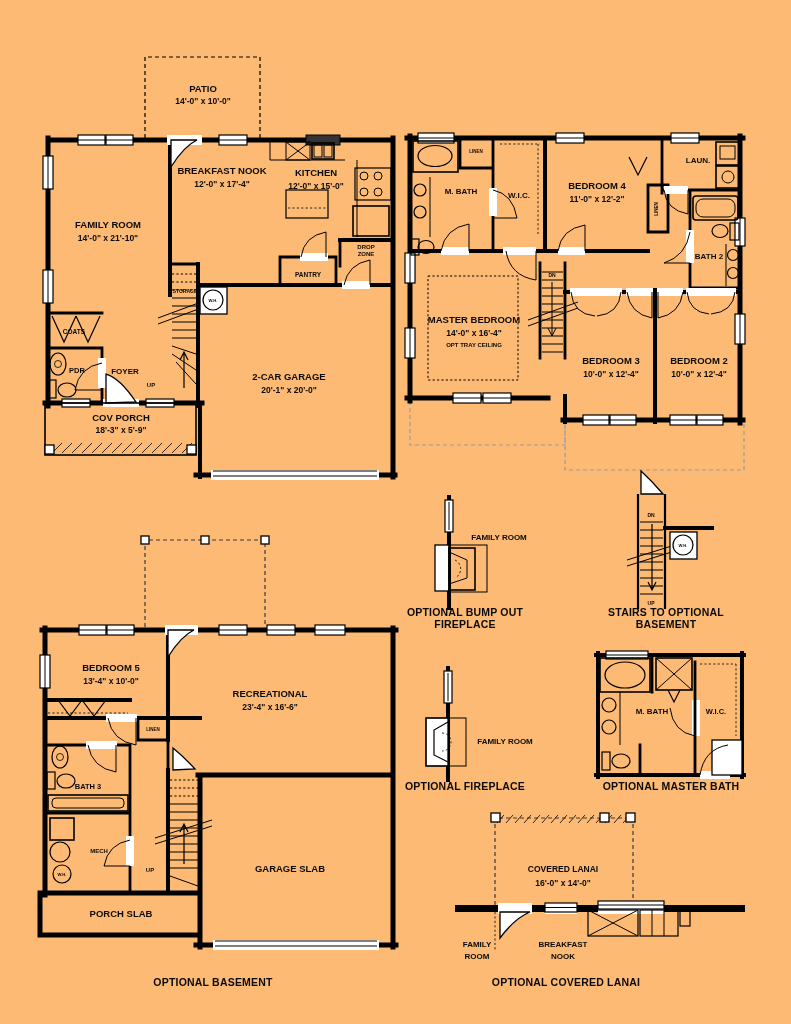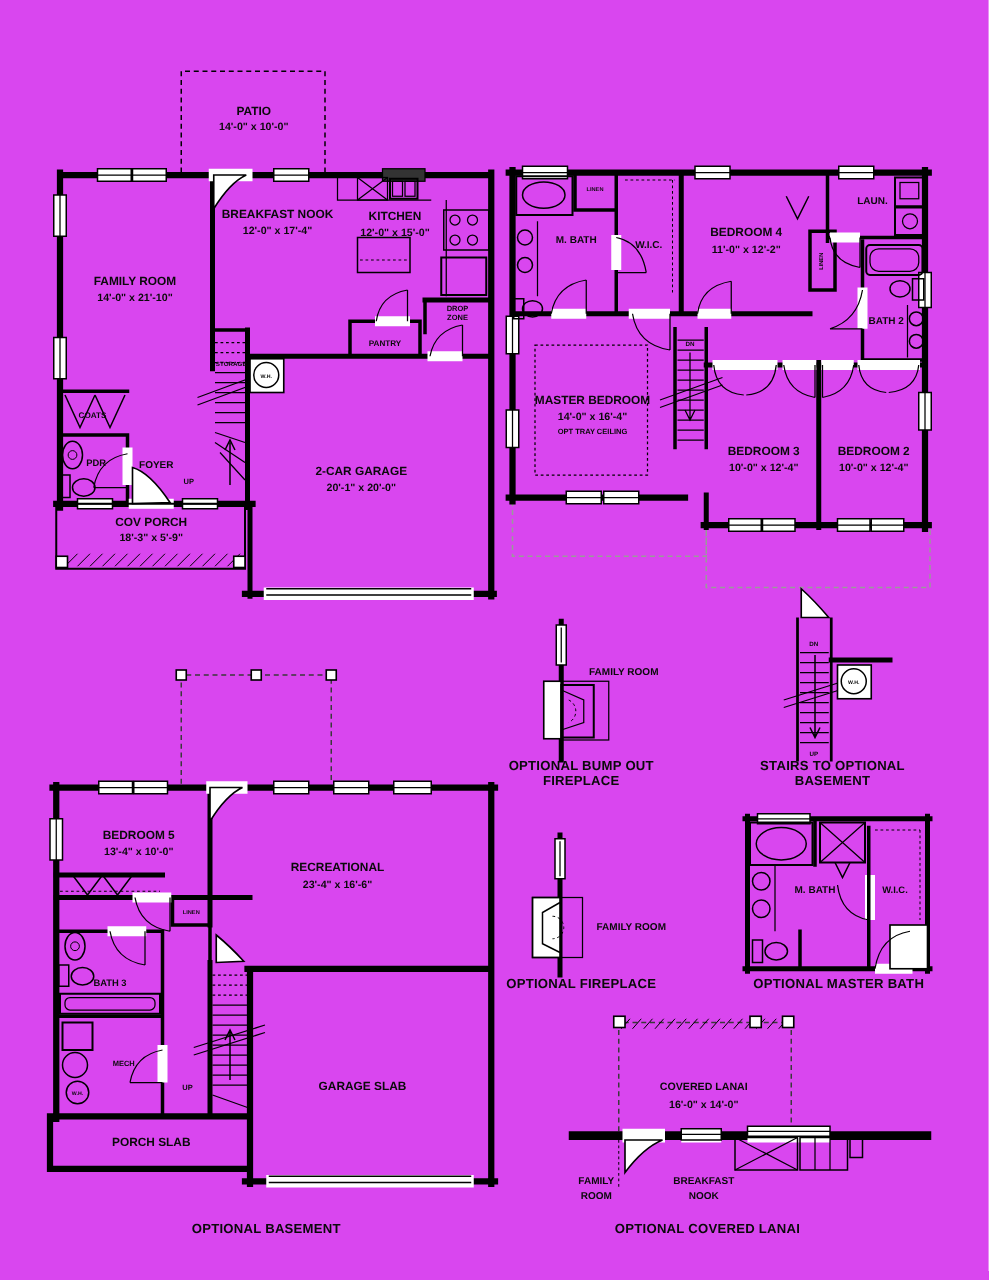--- a/index.html
+++ b/index.html
@@ -1,16 +1,16 @@
 <!DOCTYPE html>
 <html><head>
 <meta charset="utf-8">
 <style>
   html,body{margin:0;padding:0;background:#fff;}
-  #sheet{position:relative;width:791px;height:1024px;background:#d946ef;overflow:hidden;}
+  #sheet{position:relative;width:791px;height:1024px;background:#fdba74;overflow:hidden;}
   svg{position:absolute;left:0;top:0;}
   text{font-family:"Liberation Sans",sans-serif;font-weight:bold;fill:#0a0a0a;text-anchor:middle;}
   .room{font-size:9.5px;}
   .dims{font-size:8.5px;}
   .sm85{font-size:8.5px;}
   .sm8{font-size:8px;}
   .sm75{font-size:7.5px;}
   .xs65{font-size:6.5px;}
   .xs6{font-size:6px;}
   .xxs5{font-size:5px;}

